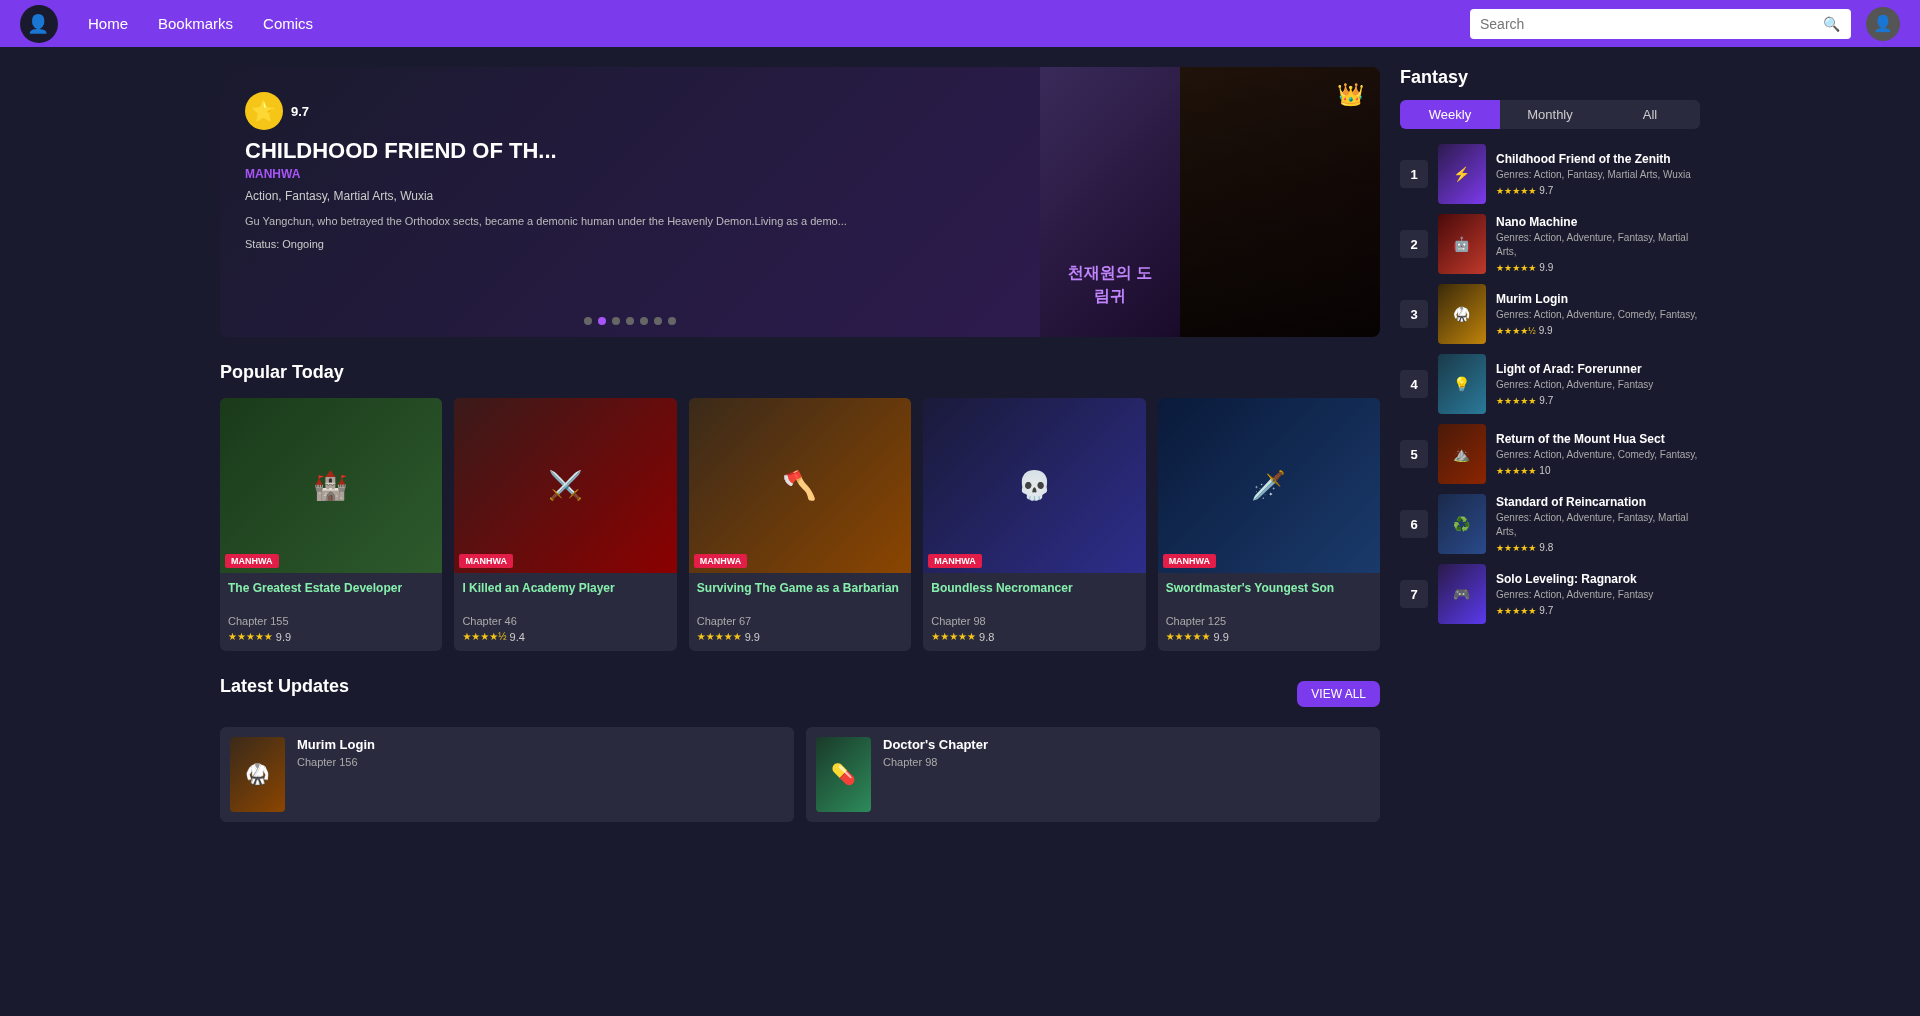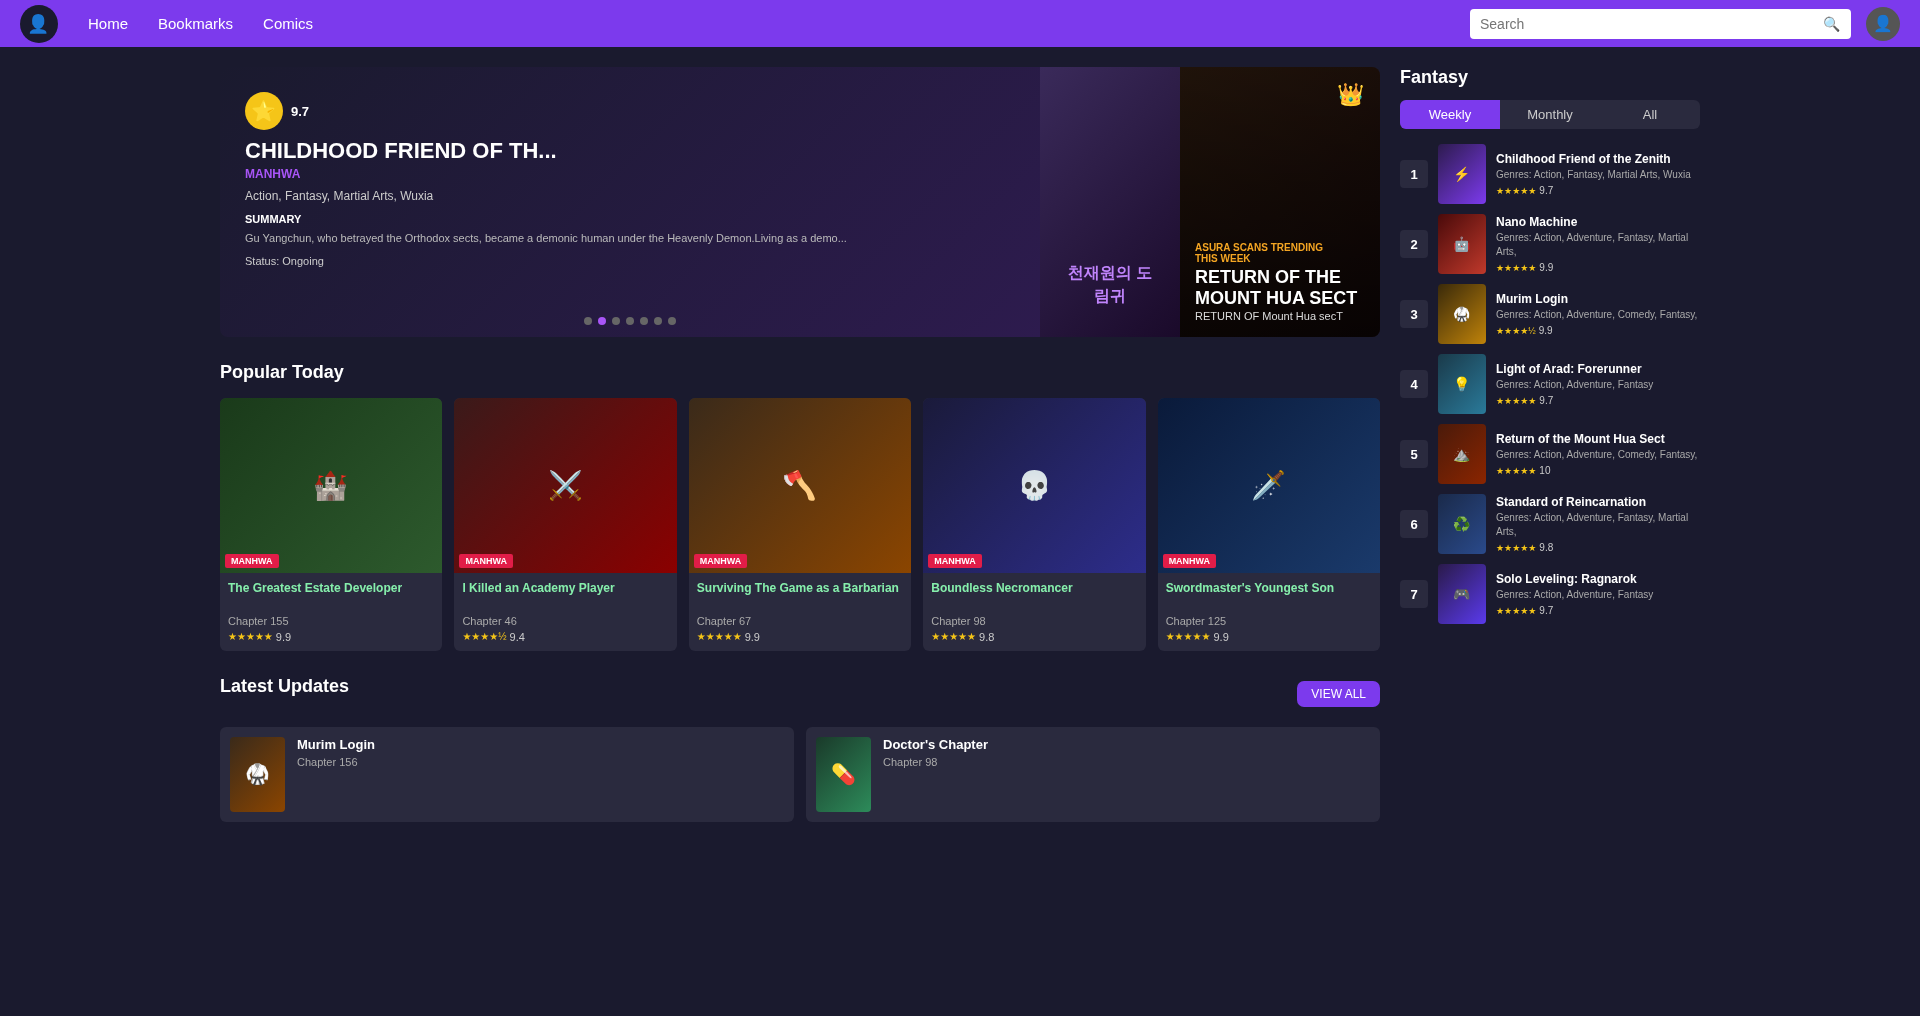--- a/index.html
+++ b/index.html
@@ -303,21 +303,20 @@
 
     <div class="hero-section">
       <div class="hero-main">
         <div class="hero-badge">
           <div class="hero-star">⭐</div>
           <span class="hero-rating-val">9.7</span>
         </div>
         <div class="hero-title">CHILDHOOD FRIEND OF TH...</div>
         <div class="hero-subtitle">MANHWA</div>
         <div class="hero-genres">Action, Fantasy, Martial Arts, Wuxia</div>
-        <div class="hero-summary-label">SUMMARY</div>
         <div class="hero-summary-text">Gu Yangchun, who betrayed the Orthodox sects, became a demonic human under the Heavenly Demon.Living as a demo...</div>
         <div class="hero-status">Status: Ongoing</div>
         <div class="hero-dots">
           <div class="hero-dot"></div>
           <div class="hero-dot active"></div>
           <div class="hero-dot"></div>
           <div class="hero-dot"></div>
           <div class="hero-dot"></div>
           <div class="hero-dot"></div>
           <div class="hero-dot"></div>
@@ -327,28 +326,20 @@
         <div class="hero-cover-img">
           <div style="text-align:center; padding: 20px; color: #c084fc; font-size: 16px; font-weight: bold; line-height: 1.4;">
             <span>천재원의
 도림귀</span>
           </div>
         </div>
       </div>
       <div class="hero-trending">
         <div class="hero-trending-overlay"></div>
         <span class="hero-trending-badge">👑</span>
-        <div class="hero-trending-content">
-          <div class="hero-trending-label">
-            <span>ASURA SCANS TRENDING</span><br>
-            <span>THIS WEEK</span>
-          </div>
-          <div class="hero-trending-title">RETURN OF THE MOUNT HUA SECT</div>
-          <div class="hero-trending-sub">RETURN OF Mount Hua secT</div>
-        </div>
       </div>
     </div>
 
     <div class="popular-today-section">
       <div class="section-title">Popular Today</div>
       <div class="popular-grid">
 
         <div class="manga-card">
           <div class="manga-card-cover">
             <div class="manga-card-cover-bg bg1">🏰</div>

